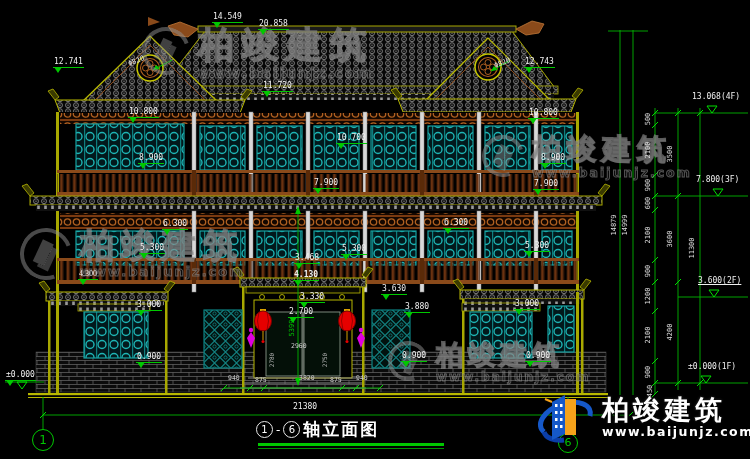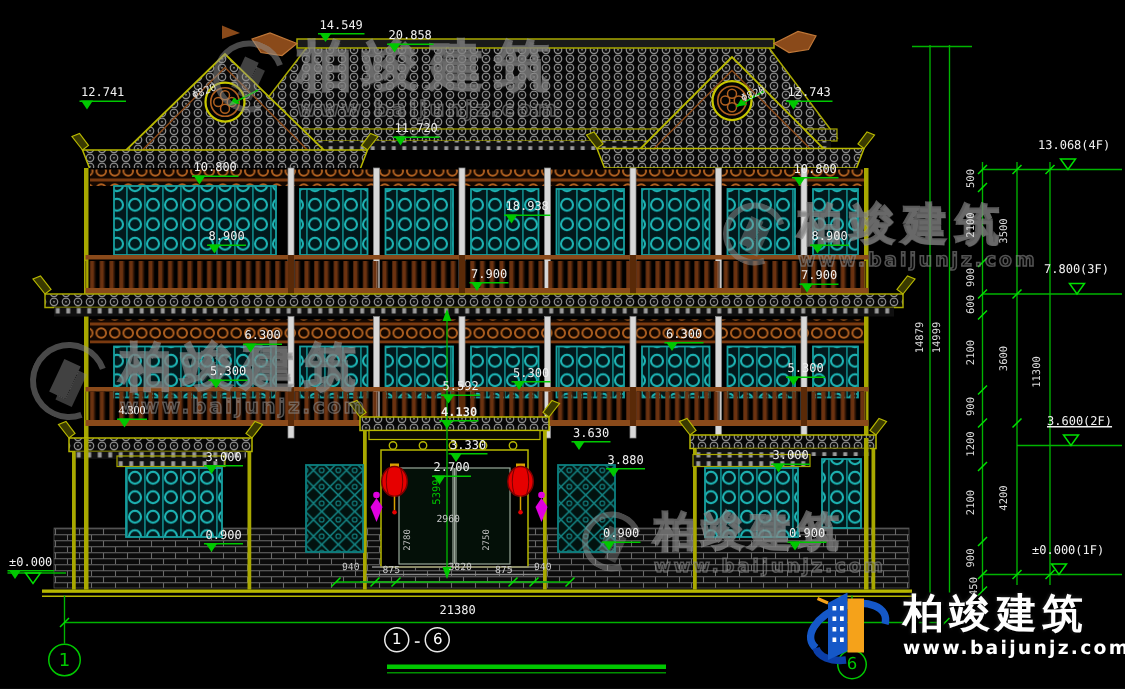--- a/index.html
+++ b/index.html
@@ -346,32 +346,32 @@
 
   <div class="ann-layer">
       <span class="ann lvl" style="left: 212px; top: 13px;">14.549</span>
       <span class="ann lvl" style="left: 258px; top: 20px;">20.858</span>
       <span class="ann lvl" style="left: 53px; top: 58px;">12.741</span>
       <span class="ann rot20" style="left: 128px; top: 58px;">Φ820</span>
       <span class="ann rot20" style="left: 494px; top: 60px;">Φ820</span>
       <span class="ann lvl" style="left: 524px; top: 58px;">12.743</span>
       <span class="ann lvl" style="left: 262px; top: 82px;">11.720</span>
       <span class="ann lvl" style="left: 128px; top: 108px;">10.800</span>
-      <span class="ann lvl" style="left: 336px; top: 134px;">18.938</span>
+      <span class="ann lvl" style="left: 336px; top: 134px;">10.700</span>
       <span class="ann lvl" style="left: 528px; top: 109px;">10.800</span>
       <span class="ann lvl" style="left: 138px; top: 154px;">8.900</span>
       <span class="ann lvl" style="left: 540px; top: 154px;">8.900</span>
       <span class="ann lvl" style="left: 313px; top: 179px;">7.900</span>
       <span class="ann lvl" style="left: 533px; top: 180px;">7.900</span>
       <span class="ann lvl" style="left: 162px; top: 220px;">6.300</span>
       <span class="ann lvl" style="left: 443px; top: 219px;">6.300</span>
       <span class="ann lvl" style="left: 139px; top: 244px;">5.300</span>
       <span class="ann lvl" style="left: 341px; top: 245px;">5.300</span>
       <span class="ann lvl" style="left: 524px; top: 242px;">5.300</span>
-      <span class="ann lvl" style="left: 294px; top: 254px;">5.592</span>
+      <span class="ann lvl" style="left: 294px; top: 254px;">3.468</span>
       <span class="ann lvl" style="left: 78px; top: 270px; font-family: Liberation Serif, serif;">4.300</span>
       <span class="ann lvl" style="left: 293px; top: 271px; font-weight: bold;">4.130</span>
       <span class="ann lvl" style="left: 381px; top: 285px;">3.630</span>
       <span class="ann lvl" style="left: 299px; top: 293px;">3.330</span>
       <span class="ann lvl" style="left: 404px; top: 303px;">3.880</span>
       <span class="ann lvl" style="left: 288px; top: 308px;">2.700</span>
       <span class="ann lvl" style="left: 136px; top: 301px;">3.000</span>
       <span class="ann lvl" style="left: 514px; top: 300px;">3.000</span>
       <span class="ann lvl" style="left: 136px; top: 353px;">0.900</span>
       <span class="ann lvl" style="left: 401px; top: 352px;">0.900</span>
@@ -409,20 +409,21 @@
       <span class="ann tiny" style="left: 356px; top: 375px;">940</span>
     </div>
 
   <div class="axisb left">1</div>
   <div class="axisb right">6</div>
 
   <div class="title">
     <span class="tcirc">1</span>
     <span class="tdash">-</span>
     <span class="tcirc">6</span>
+    <span class="tlabel">轴立面图</span>
   </div>
   <div class="tline1"></div>
   <div class="tline2"></div>
 
   <div class="brand-logo">
     <svg width="62" height="58" viewBox="0 0 62 58">
       <path d="M10,44 A26,15 -20 1 1 56,28" fill="none" stroke="#1558c8" stroke-width="5"></path>
       <path d="M10,44 A26,15 -20 0 0 30,52" fill="none" stroke="#0b3ea8" stroke-width="5"></path>
       <polygon points="18,14 31,7 31,46 18,52" fill="#1558c8"></polygon>
       <rect x="31" y="11" width="11" height="36" fill="#f5a21a"></rect>

